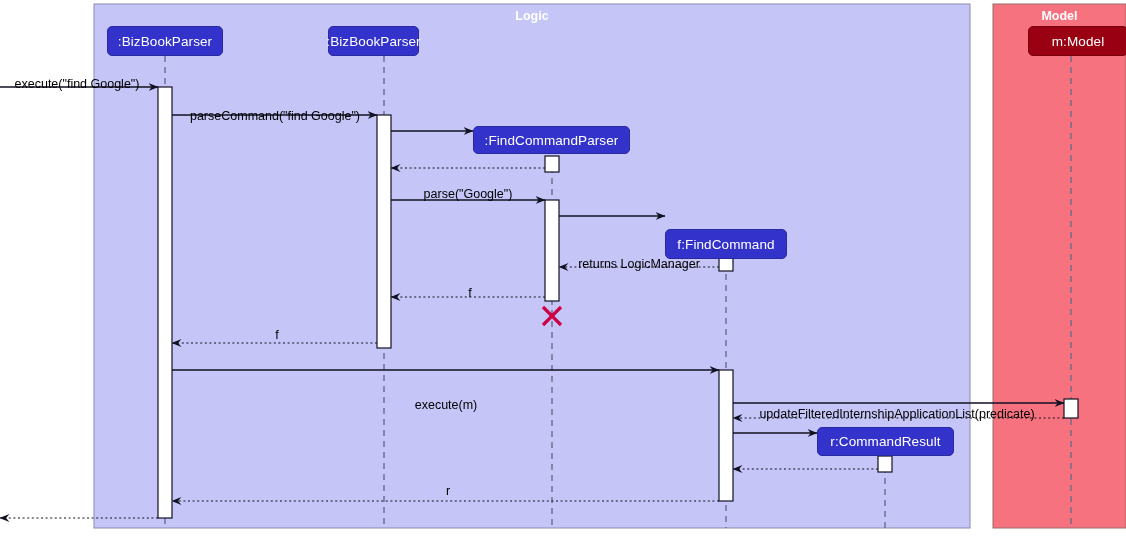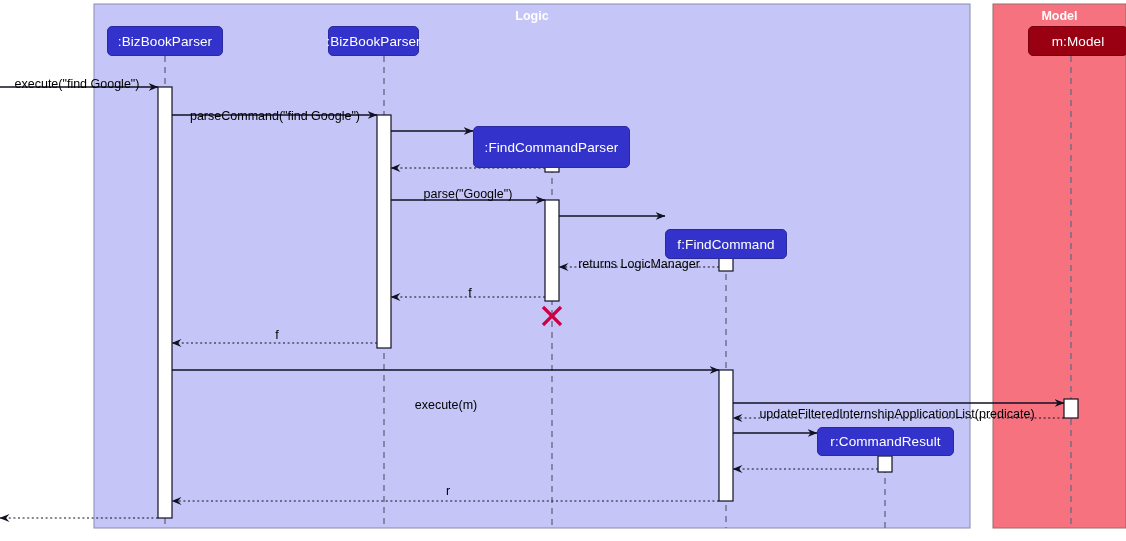--- a/index.html
+++ b/index.html
@@ -113,21 +113,21 @@
         </g>
       </g>
     <g id="frame-labels-layer">
         <text x="532" y="20" text-anchor="middle" class="frame-label">Logic</text>
         <text x="1059.5" y="20" text-anchor="middle" class="frame-label">Model</text>
       </g>
   </svg>
   <div id="boxes-layer">
       <div class="participant-box" style="left: 107px; top: 26px; width: 116px; height: 30px; background: rgb(51, 51, 204); border: 1px solid rgb(42, 42, 158);">:BizBookParser</div>
       <div class="participant-box" style="left: 328px; top: 26px; width: 91px; height: 30px; background: rgb(51, 51, 204); border: 1px solid rgb(42, 42, 158);">:BizBookParser</div>
-      <div class="participant-box" style="left: 473px; top: 126px; width: 157px; height: 42px; background: rgb(51, 51, 204); border: 1px solid rgb(42, 42, 158);">:FindCommandParser</div>
+      <div class="participant-box" style="left: 473px; top: 126px; width: 157px; height: 28px; background: rgb(51, 51, 204); border: 1px solid rgb(42, 42, 158);">:FindCommandParser</div>
       <div class="participant-box" style="left: 665px; top: 229px; width: 122px; height: 30px; background: rgb(51, 51, 204); border: 1px solid rgb(42, 42, 158);">f:FindCommand</div>
       <div class="participant-box" style="left: 817px; top: 427px; width: 137px; height: 29px; background: rgb(51, 51, 204); border: 1px solid rgb(42, 42, 158);">r:CommandResult</div>
       <div class="participant-box" style="left: 1028px; top: 26px; width: 100px; height: 30px; background: rgb(153, 0, 17); border: 1px solid rgb(122, 0, 14);">m:Model</div>
     </div>
   <div id="labels-layer">
       <div class="msg-label center" style="left: 77px; top: 78px;">execute("find Google")</div>
       <div class="msg-label center" style="left: 275px; top: 110px;">parseCommand("find Google")</div>
       <div class="msg-label center" style="left: 468px; top: 188px;">parse("Google")</div>
       <div class="msg-label center" style="left: 639px; top: 258px;">returns LogicManager</div>
       <div class="msg-label center" style="left: 470px; top: 287px;">f</div>

